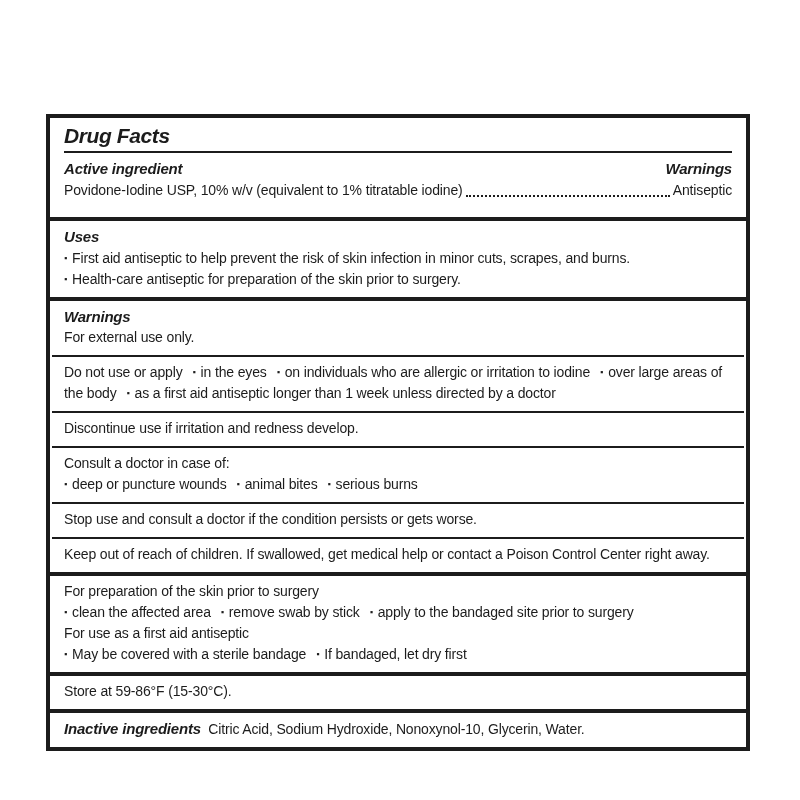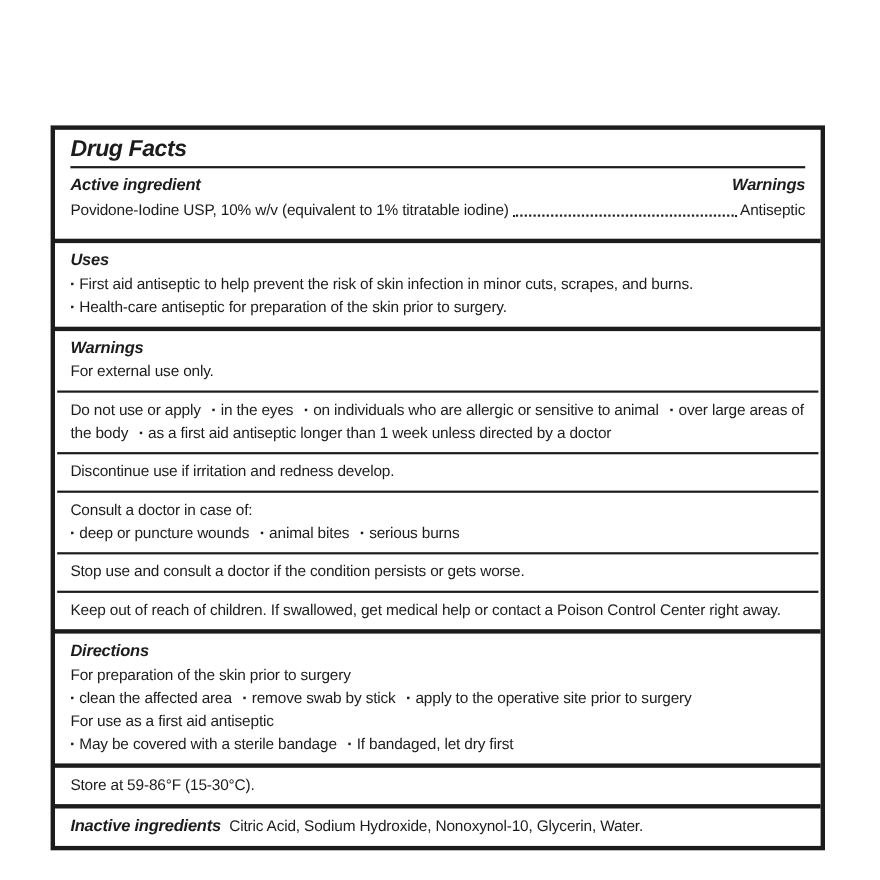--- a/index.html
+++ b/index.html
@@ -103,21 +103,21 @@
   <div>
 
     <div class="wblock">
       <div class="h">Warnings</div>
       <div class="t bold">For external use only.</div>
     </div>
 
     <div class="hairline"></div>
 
     <div class="wblock t">
-      <span class="bold">Do not use or apply</span><span class="bu">▪</span><span>in the eyes</span><span class="bu">▪</span><span>on individuals who are allergic or sensitive to animal</span><span class="bu">▪</span><span>over large areas of the body</span><span class="bu">▪</span><span>as a first aid antiseptic longer than 1 week unless directed by a doctor</span>
+      <span class="bold">Do not use or apply</span><span class="bu">▪</span><span>in the eyes</span><span class="bu">▪</span><span>on individuals who are allergic or irritation to iodine</span><span class="bu">▪</span><span>over large areas of the body</span><span class="bu">▪</span><span>as a first aid antiseptic longer than 1 week unless directed by a doctor</span>
     </div>
 
     <div class="hairline"></div>
 
     <div class="wblock t">
       <span class="bold">Discontinue use if</span> <span>irritation and redness develop.</span>
     </div>
 
     <div class="hairline"></div>
 
@@ -138,24 +138,23 @@
 
     <div class="wblock t">
       <span class="bold">Keep out of reach of children.</span> <span>If swallowed, get medical help or contact a Poison Control Center right away.</span>
     </div>
 
   </div>
 
   <div class="rule-thick"></div>
 
   <div class="sec">
-    <div class="h">Directions</div>
     <div class="t bold">For preparation of the skin prior to surgery</div>
     <div class="t">
-      <span class="bu first">▪</span><span>clean the affected area</span><span class="bu">▪</span><span>remove swab by stick</span><span class="bu">▪</span><span>apply to the operative site prior to surgery</span>
+      <span class="bu first">▪</span><span>clean the affected area</span><span class="bu">▪</span><span>remove swab by stick</span><span class="bu">▪</span><span>apply to the bandaged site prior to surgery</span>
     </div>
     <div class="t bold">For use as a first aid antiseptic</div>
     <div class="t">
       <span class="bu first">▪</span><span>May be covered with a sterile bandage</span><span class="bu">▪</span><span>If bandaged, let dry first</span>
     </div>
   </div>
 
   <div class="rule-thick"></div>
 
   <div class="sec">

